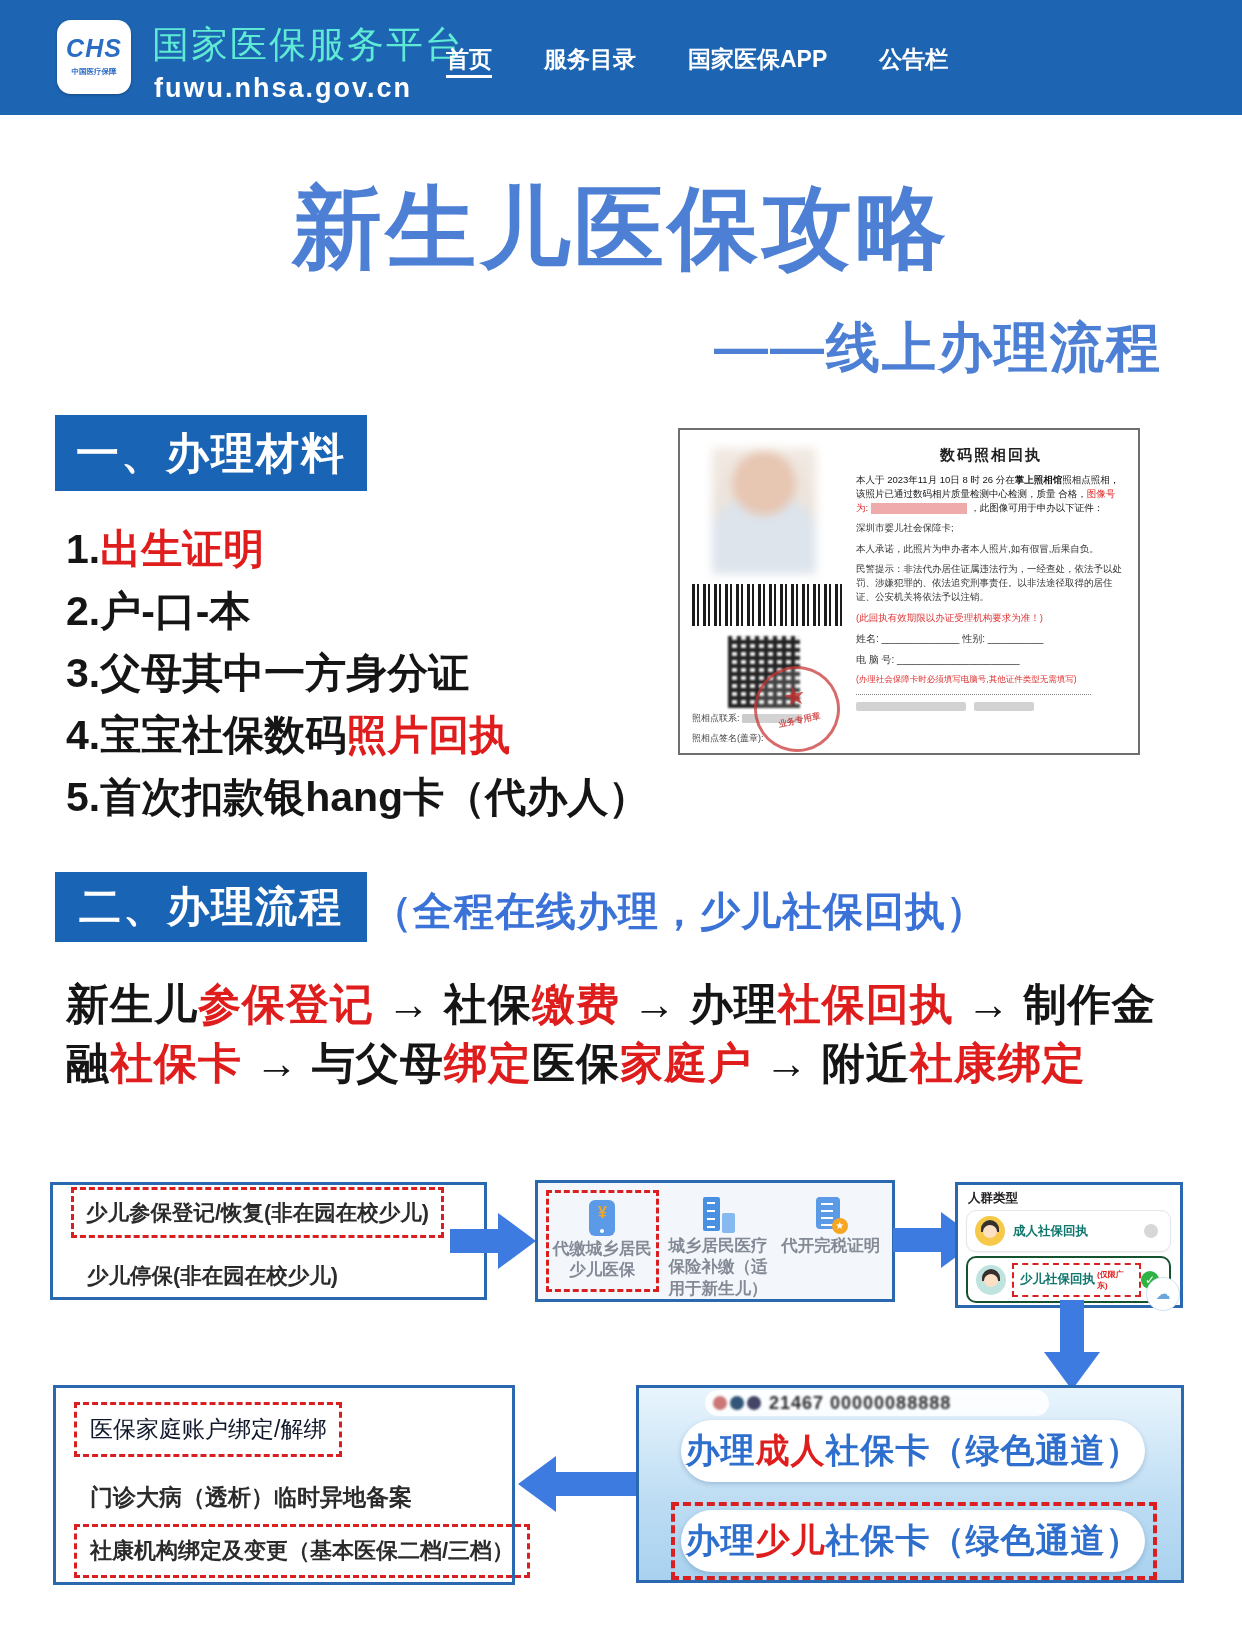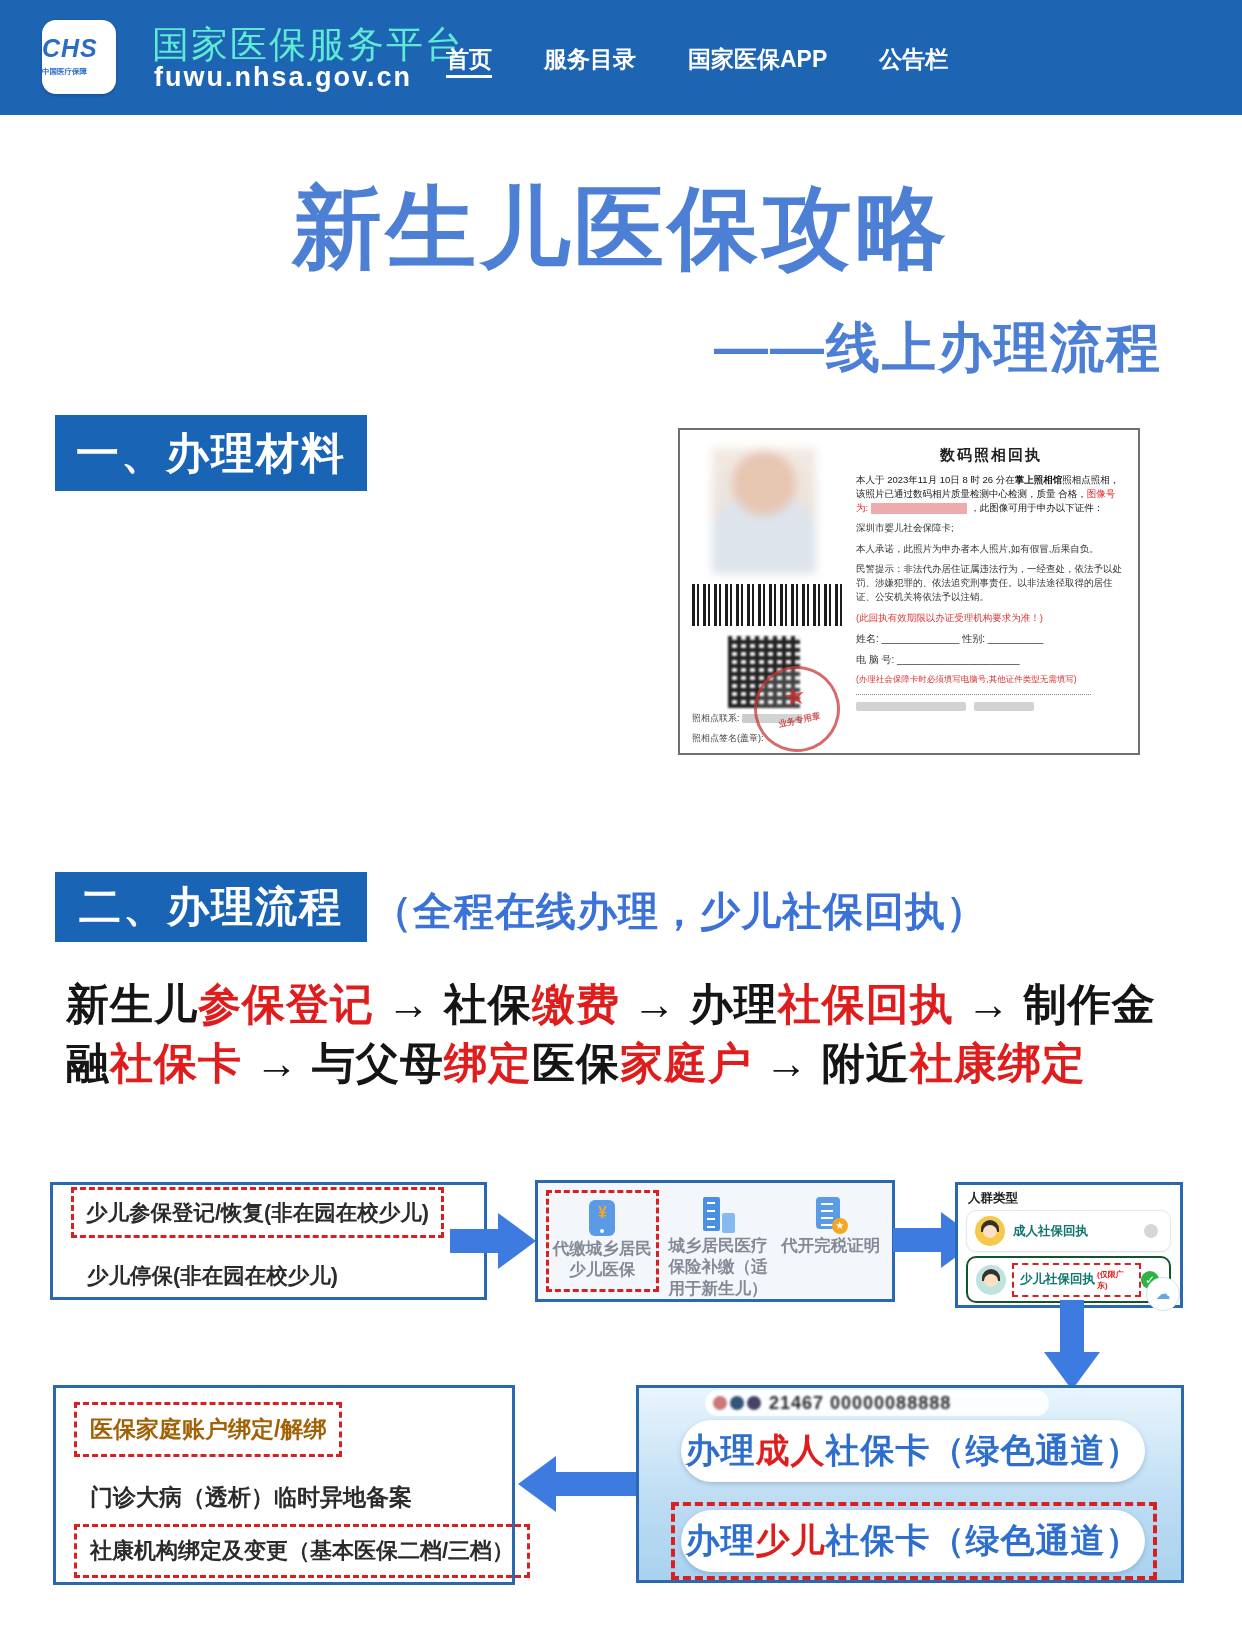--- a/index.html
+++ b/index.html
@@ -1,25 +1,25 @@
 <!DOCTYPE html>
 <html><head>
 <meta charset="utf-8">
 <style>
   html,body{margin:0;padding:0;background:#fff;}
   .page{position:relative;width:1242px;height:1630px;background:#fff;overflow:hidden;
         font-family:"Liberation Sans","DejaVu Sans",sans-serif;}
   
   .hdr{position:absolute;left:0;top:0;width:1242px;height:115px;background:#1d64b2;}
-  .logo{position:absolute;left:42px;top:20px;width:74px;height:74px;background:#fff;border-radius:14px;
-        box-shadow:0 1px 3px rgba(0,0,0,.25);}
+  .logo{position:absolute;left:57px;top:20px;width:74px;height:74px;background:#fff;border-radius:14px;
+        box-shadow:0 1px 3px rgba(0,0,0,.25);text-align:center;}
   .logo .abbr{display:block;margin-top:14px;font-size:25px;font-weight:800;font-style:italic;color:#2b6cc4;letter-spacing:1px;}
   .logo .sub{display:block;margin-top:4px;font-size:7.5px;color:#2b6cc4;font-weight:700;}
   .site-name{position:absolute;left:152px;top:20px;font-size:37px;font-weight:400;color:#5eead4;letter-spacing:2px;}
-  .site-url{position:absolute;left:154px;top:62px;font-size:27px;color:#fff;letter-spacing:2px;font-weight:600;}
+  .site-url{position:absolute;left:154px;top:73px;font-size:27px;color:#fff;letter-spacing:2px;font-weight:600;}
   .nav{position:absolute;left:446px;top:44px;display:flex;gap:52px;}
   .nav .it{font-size:23px;color:#fff;font-weight:600;cursor:pointer;}
   .nav .it.active{border-bottom:3px solid #fff;}
   
   .hero-title{position:absolute;left:0;top:168px;width:1242px;text-align:center;
               font-size:90px;font-weight:900;color:#4d80d4;letter-spacing:4px;}
   .hero-sub{position:absolute;right:80px;top:312px;font-size:54px;font-weight:800;color:#4d80d4;letter-spacing:2px;}
   
   .sec-head{position:absolute;background:#1a64b6;color:#fff;font-weight:800;text-align:center;}
   .sec-head.s1{left:55px;top:415px;width:312px;height:76px;line-height:76px;font-size:43px;letter-spacing:2px;}
@@ -91,21 +91,21 @@
   .avatar .face{position:absolute;left:8px;top:9px;width:14px;height:13px;border-radius:50%;background:#fbe0c4;}
   .prow .plabel{margin-left:8px;font-size:12.5px;font-weight:800;color:#0f766e;white-space:nowrap;}
   .prow .tag{font-size:8px;color:#e01d1d;font-weight:700;margin-left:2px;}
   .label-dash{border:2px dashed #d91f1f;padding:4px 6px;margin-left:6px;display:flex;align-items:center;}
   .radio{margin-left:auto;margin-right:12px;width:14px;height:14px;border-radius:50%;background:#d7d7d7;}
   .check{margin-left:auto;margin-right:10px;width:18px;height:18px;border-radius:50%;background:#2fb344;
          color:#fff;font-size:12px;line-height:18px;text-align:center;font-weight:700;}
   .cloud{position:absolute;right:0px;bottom:-6px;width:32px;height:32px;border-radius:50%;background:#fff;
          border:1px solid #cfe0ef;color:#6aa6dd;font-size:15px;line-height:32px;text-align:center;}
   .b4{left:53px;top:1385px;width:462px;height:200px;}
-  .b4 .d1{position:absolute;left:18px;top:14px;padding:9px 13px;font-size:23px;font-weight:700;color:#a16207;}
+  .b4 .d1{position:absolute;left:18px;top:14px;padding:9px 13px;font-size:23px;font-weight:400;color:#0f172a;}
   .b4 .i2{position:absolute;left:34px;top:94px;font-size:23px;font-weight:600;color:#2b2b2b;}
   .b4 .d3{position:absolute;left:18px;top:136px;padding:9px 13px;font-size:22px;font-weight:600;color:#2b2b2b;white-space:nowrap;}
   .b5{left:636px;top:1385px;width:548px;height:198px;background:linear-gradient(180deg,#e9f5fd 0%,#bcdcf3 60%,#a9d2ef 100%);overflow:hidden;}
   .banner{position:absolute;left:66px;top:2px;width:344px;height:26px;background:rgba(255,255,255,.85);border-radius:13px;
           display:flex;align-items:center;overflow:hidden;}
   .banner .blobs{display:flex;gap:3px;margin-left:8px;filter:blur(1px);}
   .banner .blobs i{width:14px;height:14px;border-radius:50%;display:block;}
   .banner .btext{margin-left:8px;font-size:18px;font-weight:800;color:#2b2b2b;letter-spacing:1px;filter:blur(1.2px);white-space:nowrap;}
   .pill{position:absolute;left:42px;width:464px;height:62px;background:#fff;border-radius:31px;
         box-shadow:0 2px 5px rgba(40,80,130,.25);display:flex;align-items:center;justify-content:center;
@@ -142,20 +142,27 @@
       <span class="it">服务目录</span>
       <span class="it">国家医保APP</span>
       <span class="it">公告栏</span>
     </div>
   </div>
 
   <div class="hero-title">新生儿医保攻略</div>
   <div class="hero-sub">——线上办理流程</div>
 
   <div class="sec-head s1">一、办理材料</div>
+  <div class="materials">
+    <div><span class="seg-k">1.</span><span class="seg-r">出生证明</span></div>
+    <div><span class="seg-k">2.户-口-本</span></div>
+    <div><span class="seg-k">3.父母其中一方身分证</span></div>
+    <div><span class="seg-k">4.宝宝社保数码</span><span class="seg-r">照片回执</span></div>
+    <div><span class="seg-k">5.首次扣款银hang卡（代办人）</span></div>
+  </div>
 
   <div class="receipt">
     <div class="rleft">
       <div class="baby"></div>
       <div class="barcode"></div>
       <div class="qr"></div>
       <div class="rl-label" style="left:0;top:270px;">
         <span>照相点联系:</span> <span class="gray-bar" style="width:60px;"></span>
       </div>
       <div class="rl-label" style="left:0;top:290px;">

